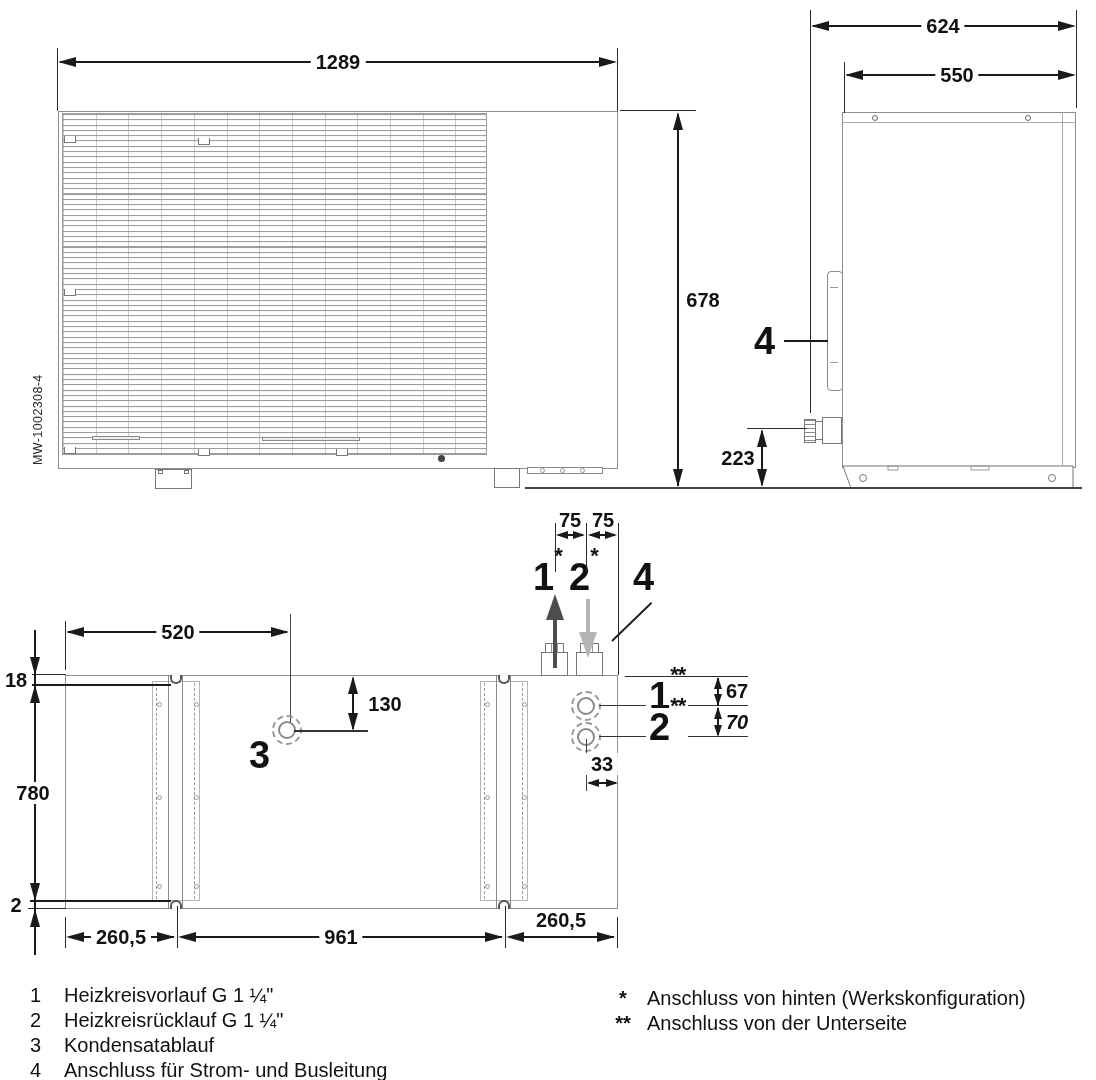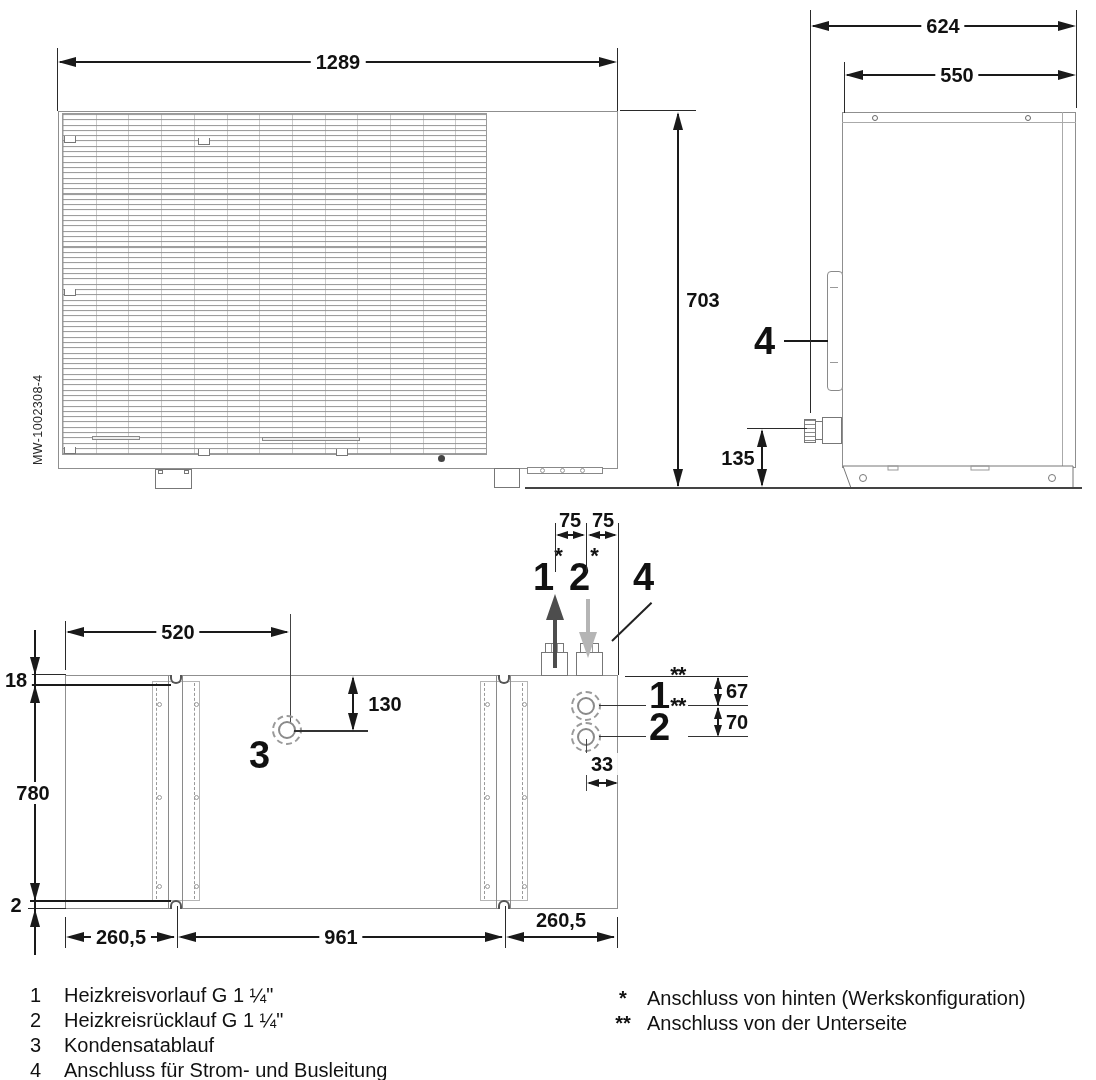--- a/index.html
+++ b/index.html
@@ -89,21 +89,21 @@
   <div class="hl" style="left:60px;top:61px;width:554px;"></div>
   <div class="ah ah-l" style="left:58px;top:57px;"></div>
   <div class="ah ah-r" style="left:599px;top:57px;"></div>
   <div class="dlab" style="left:338px;top:62px;">1289</div>
 
   <div class="exh" style="left:620px;top:110px;width:76px;"></div>
   <div class="exh" style="left:525px;top:487px;width:278px;height:2px;background:#444;"></div>
   <div class="vl" style="left:677px;top:114px;height:372px;"></div>
   <div class="ah ah-u" style="left:673px;top:112px;"></div>
   <div class="ah ah-d" style="left:673px;top:469px;"></div>
-  <div class="dlab nobg" style="left:703px;top:300px;">703</div>
+  <div class="dlab nobg" style="left:703px;top:300px;">678</div>
 
   <div class="mwno" style="left:31px;top:350px;height:115px;">MW-1002308-4</div>
 
   <div class="ol" style="left:842px;top:112px;width:234px;height:356px;"></div>
   <div class="exh" style="left:842px;top:122px;width:234px;background:#aaa;"></div>
   <div class="exv" style="left:1062px;top:112px;height:356px;background:#aaa;"></div>
   <div class="screw" style="left:872px;top:115px;"></div>
   <div class="screw" style="left:1025px;top:115px;"></div>
 
   <div class="ol" style="left:827px;top:271px;width:16px;height:120px;border-color:#8a8a8a;border-radius:4px;"></div>
@@ -135,21 +135,21 @@
   <div class="hl" style="left:847px;top:74px;width:226px;"></div>
   <div class="ah ah-l" style="left:845px;top:70px;"></div>
   <div class="ah ah-r" style="left:1058px;top:70px;"></div>
   <div class="dlab" style="left:957px;top:75px;">550</div>
 
   <div class="exh" style="left:747px;top:428px;width:60px;"></div>
   <div class="exh" style="left:740px;top:487px;width:342px;height:2px;background:#444;"></div>
   <div class="vl" style="left:761px;top:431px;height:54px;"></div>
   <div class="ah ah-u" style="left:757px;top:429px;"></div>
   <div class="ah ah-d" style="left:757px;top:469px;"></div>
-  <div class="dlab" style="left:738px;top:458px;">135</div>
+  <div class="dlab" style="left:738px;top:458px;">223</div>
 
   <div class="ol" style="left:65px;top:675px;width:553px;height:234px;"></div>
 
   <div class="ol" style="left:152px;top:681px;width:48px;height:220px;border-color:#b5b5b5;"></div>
   <div class="dashv" style="left:156px;top:683px;height:216px;"></div>
   <div class="dashv" style="left:194px;top:683px;height:216px;"></div>
   <div class="exv" style="left:168px;top:675px;height:234px;background:#8a8a8a;"></div>
   <div class="exv" style="left:182px;top:675px;height:234px;background:#8a8a8a;"></div>
   <div class="notch-t" style="left:170px;top:675px;"></div>
   <div class="notch-b" style="left:170px;top:900px;"></div>
@@ -237,21 +237,21 @@
   <div class="exh" style="left:599px;top:736px;width:149px;background:#333;"></div>
   <div class="callout onln" style="left:646px;top:677px;"><span>1</span><sup>**</sup></div>
   <div class="callout onln" style="left:646px;top:708px;"><span>2</span><sup>**</sup></div>
   <div class="vl" style="left:717px;top:678px;height:27px;"></div>
   <div class="ah ah-u sm" style="left:714px;top:677px;"></div>
   <div class="ah ah-d sm" style="left:714px;top:694px;"></div>
   <div class="dlab nobg" style="left:737px;top:691px;">67</div>
   <div class="vl" style="left:717px;top:708px;height:27px;"></div>
   <div class="ah ah-u sm" style="left:714px;top:707px;"></div>
   <div class="ah ah-d sm" style="left:714px;top:725px;"></div>
-  <div class="dlab nobg" style="left:737px;top:722px;">70</div>
+  <div class="dlab nobg" style="left:737px;top:722px;font-style:italic;">70</div>
   <div class="exv" style="left:586px;top:739px;height:52px;background:#444;"></div>
   <div class="hl" style="left:589px;top:782px;width:27px;"></div>
   <div class="ah ah-l sm" style="left:587px;top:779px;"></div>
   <div class="ah ah-r sm" style="left:606px;top:779px;"></div>
   <div class="dlab" style="left:602px;top:764px;">33</div>
 
   <div class="exv" style="left:65px;top:917px;height:31px;"></div>
   <div class="exv" style="left:177px;top:906px;height:42px;"></div>
   <div class="exv" style="left:505px;top:906px;height:42px;"></div>
   <div class="exv" style="left:617px;top:917px;height:31px;"></div>

